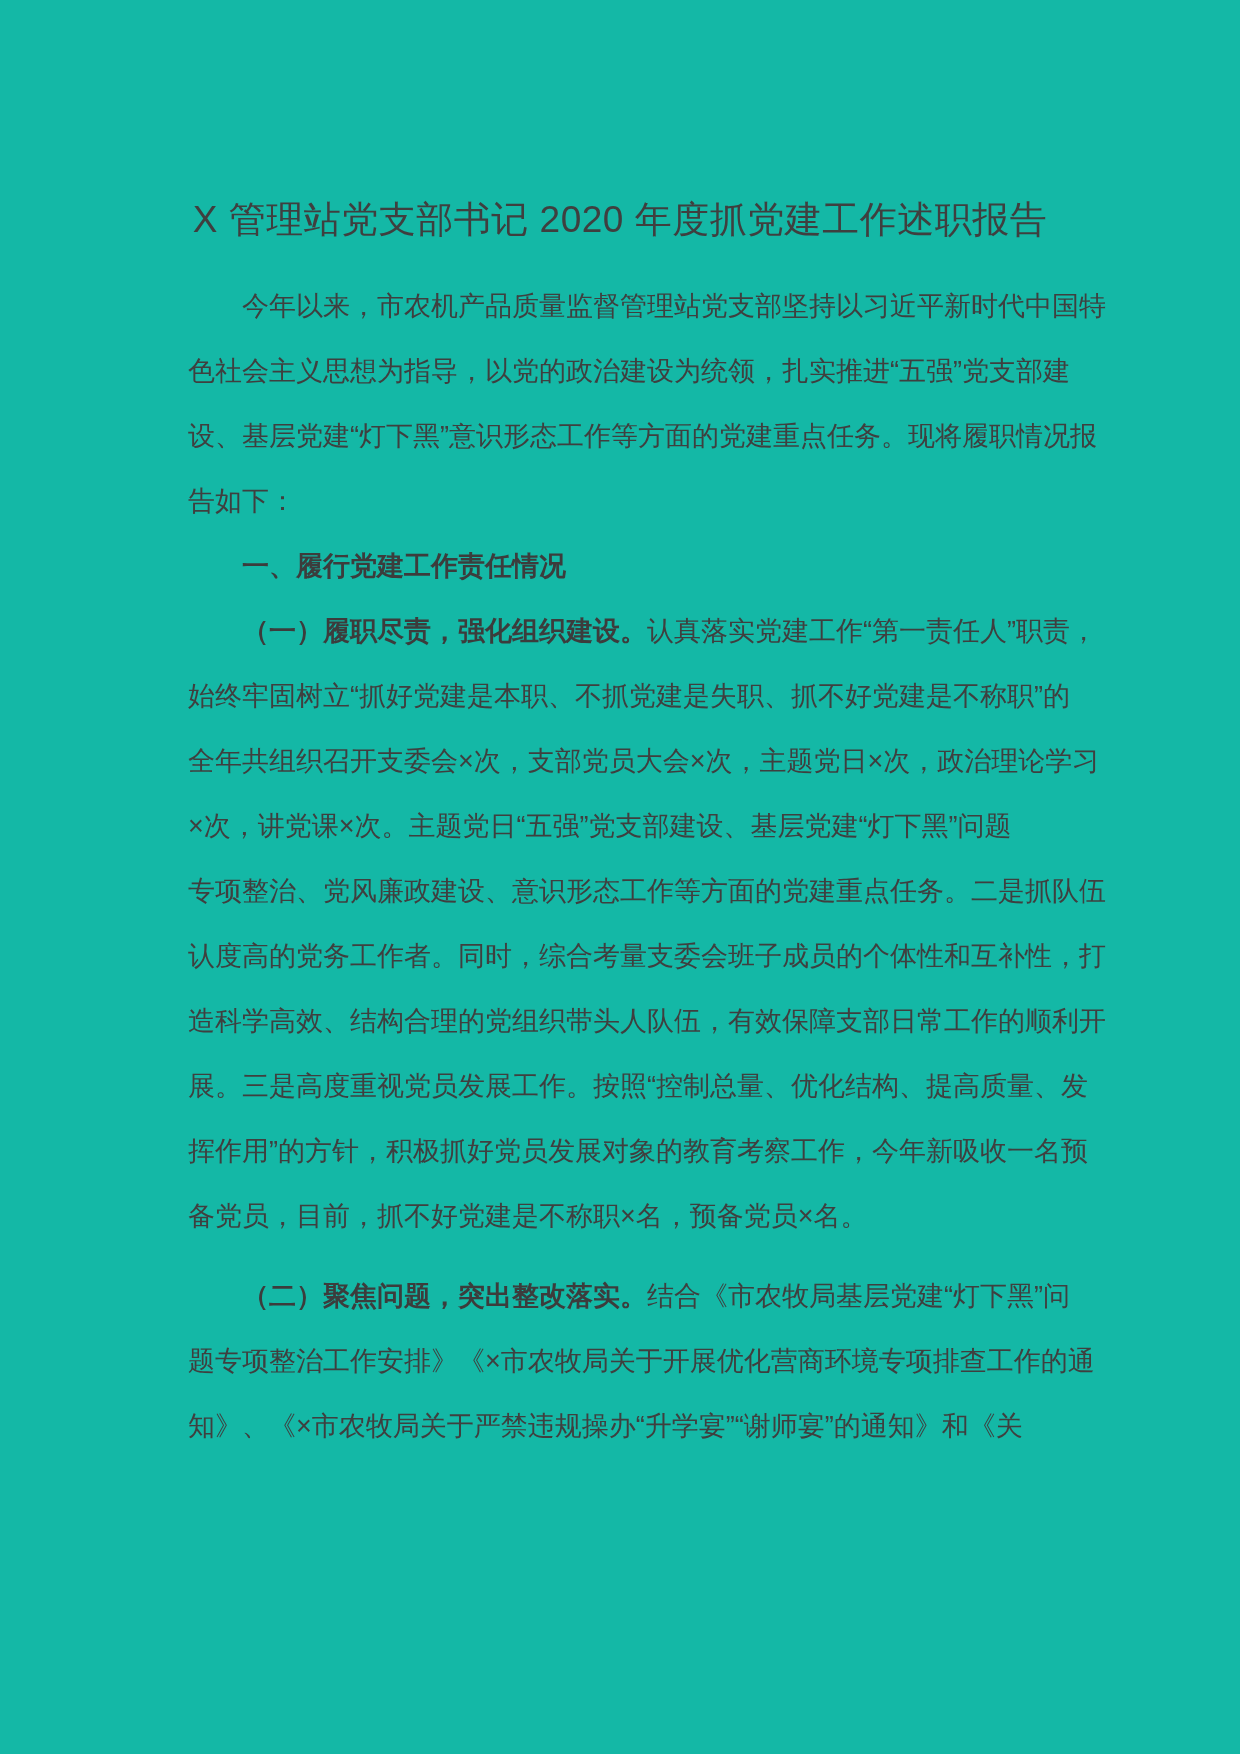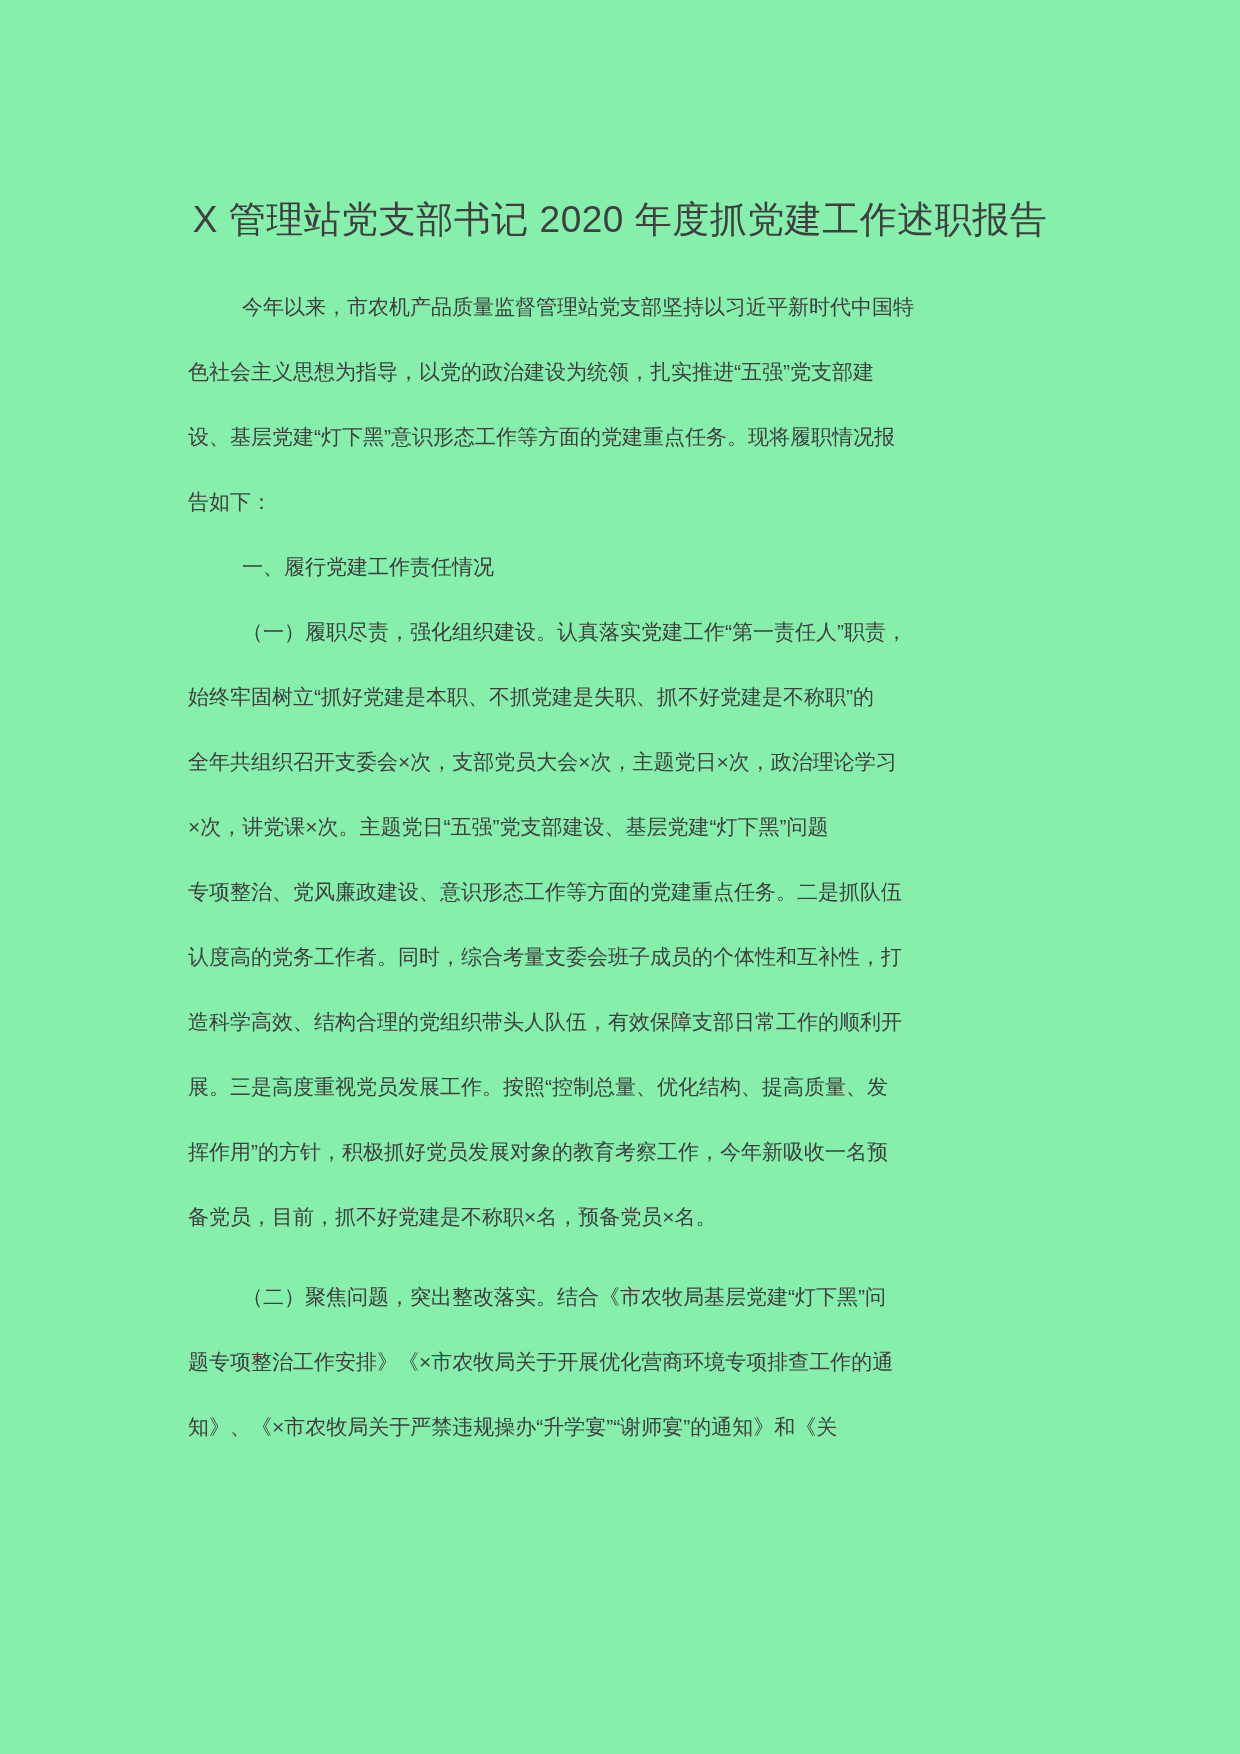--- a/index.html
+++ b/index.html
@@ -4,21 +4,21 @@
 <style>
   html, body {
     margin: 0;
     padding: 0;
     background: #ffffff;
   }
   .page {
     position: relative;
     width: 1240px;
     height: 1754px;
-    background: #86efac;
+    background: #14b8a6;
     overflow: hidden;
     font-family: "Liberation Sans", "DejaVu Sans", sans-serif;
     color: #3f3f3f;
   }
   .doc-title {
     position: absolute;
     top: 196px;
     left: 0;
     right: 0;
     margin: 0;
@@ -32,32 +32,32 @@
   }
   .content {
     position: absolute;
     top: 274px;
     left: 188px;
     width: 864px;
   }
   .line {
     height: 65px;
     line-height: 65px;
-    font-size: 21px;
+    font-size: 27px;
     white-space: nowrap;
     color: #3f3f3f;
   }
   .line.indent {
     padding-left: 54px; 
   }
   .line.gap {
     margin-top: 15px; 
   }
   .seg.bold {
-    font-weight: normal;
+    font-weight: bold;
     color: #3c3c3c;
     margin-top: 41px;
   }
 </style>
 </head>
 <body>
 
 <div class="page">
   <h1 class="doc-title">X 管理站党支部书记 2020 年度抓党建工作述职报告</h1>
   <div class="content" id="content">

